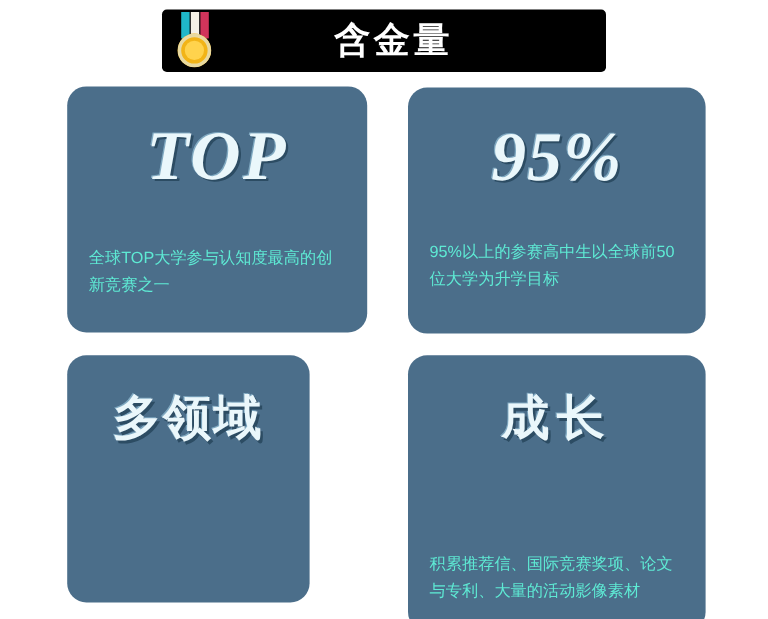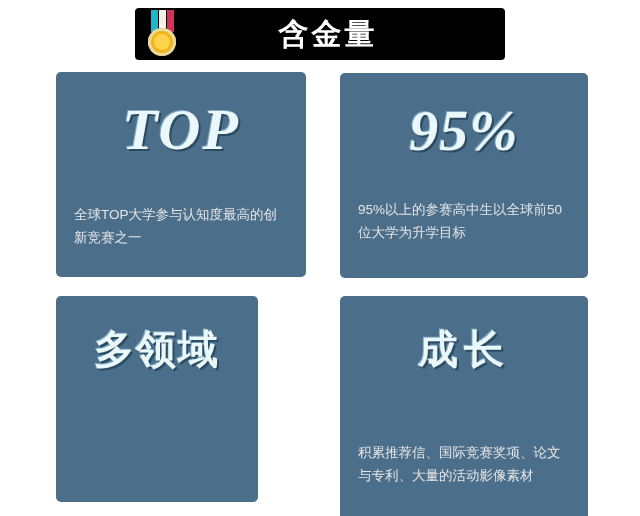--- a/index.html
+++ b/index.html
@@ -74,21 +74,21 @@
     font-weight: bold;
     letter-spacing: 3px;
     padding-right: 40px;
     line-height: 1;
   }
 
   
   .card {
     position: absolute;
     background: #4b6e8a;
-    border-radius: 5px;
+    border-radius: 16px;
     box-sizing: border-box;
     padding: 14px 18px;
     color: #ffffff;
     display: flex;
     flex-direction: column;
   }
   .card.c1 { left: 56px;  top: 72px;  width: 250px; height: 205px; }
   .card.c2 { left: 340px; top: 73px;  width: 248px; height: 205px; }
   .card.c3 { left: 56px;  top: 296px; width: 202px; height: 206px; }
   .card.c4 { left: 340px; top: 296px; width: 248px; height: 230px; }
@@ -121,31 +121,31 @@
   }
   .title-cn-2 {
     font-size: 40px;
     letter-spacing: 6px;
     margin-top: 18px;
   }
 
   .card-body {
     font-size: 13.5px;
     line-height: 1.65;
-    color: #e5e5e5;
+    color: #5eead4;
     margin-top: auto;
   }
   .card-body.small {
     font-size: 12.5px;
     line-height: 1.6;
   }
   .c1 .card-body { margin-bottom: 14px; }
   .c2 .card-body { margin-bottom: 20px; }
   .c3 .card-body { margin-bottom: 6px; }
-  .c4 .card-body { margin-bottom: 24px; font-family: Liberation Mono, monospace; }
+  .c4 .card-body { margin-bottom: 8px; }
 </style>
 </head>
 <body>
 
 <div class="page">
 
   <div class="header">
     <div class="medal">
       <div class="ribbon r1"></div>
       <div class="ribbon r2"></div>

